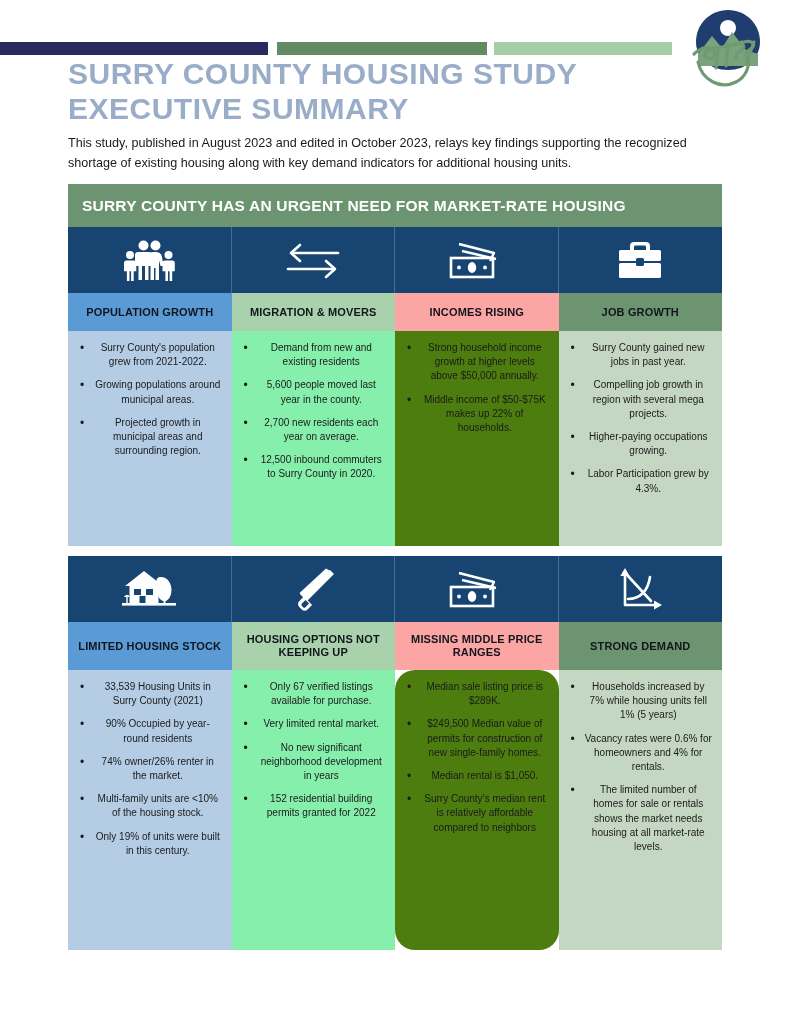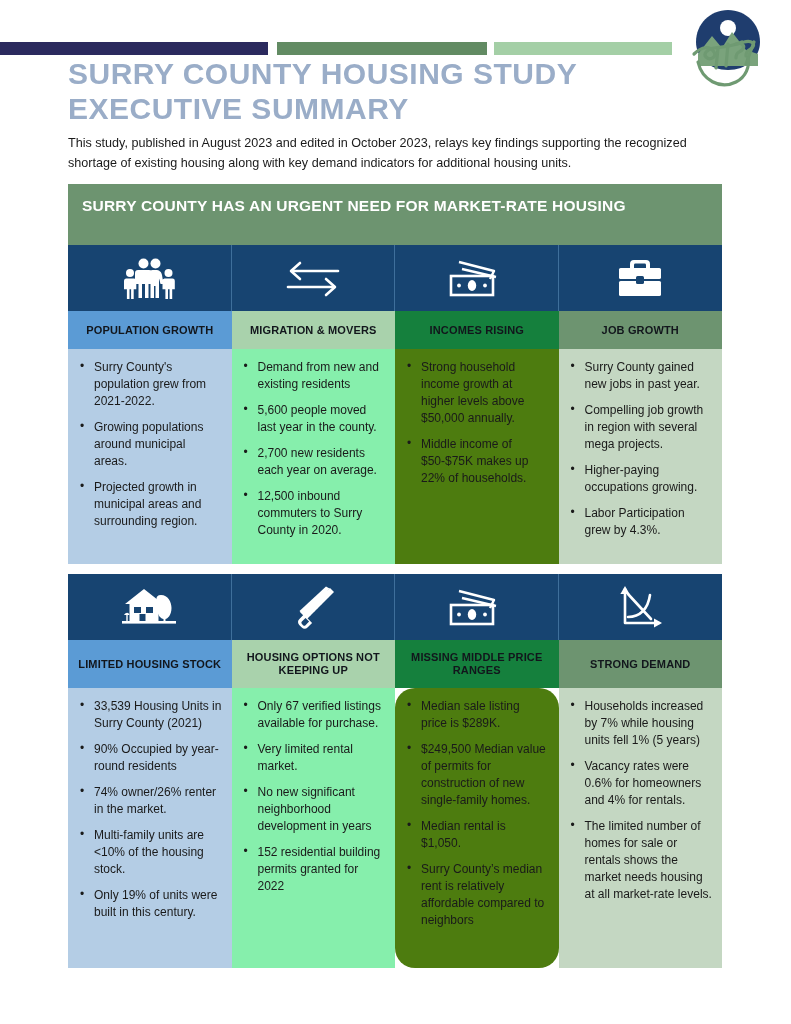--- a/index.html
+++ b/index.html
@@ -78,21 +78,21 @@
     width: 654px;
   }
   .banner {
     background: #6d9470;
     color: #ffffff;
     font-size: 15.5px;
     font-weight: bold;
     letter-spacing: 0.2px;
     padding: 12px 14px 11px 14px;
     box-sizing: border-box;
-    height: 61px;
+    height: 43px;
     line-height: 20px;
   }
 
   .row {
     display: flex;
     width: 654px;
   }
   .col {
     width: 163.5px;
     box-sizing: border-box;
@@ -132,39 +132,40 @@
     padding: 10px 10px 12px 6px;
     box-sizing: border-box;
   }
   .body-cell ul {
     margin: 0;
     padding: 0 0 0 18px;
     list-style: none;
   }
   .body-cell li {
     position: relative;
-    font-size: 12px;
+    font-size: 10px;
     line-height: 1.42;
     color: #1a1a1a;
     margin-bottom: 9px;
     padding-left: 2px;
+    text-align: center;
   }
   .body-cell li:before {
     content: "\2022";
     position: absolute;
     left: -12px;
     top: -1px;
     font-size: 12px;
     color: #1a1a1a;
   }
 
   
   .tint-blue-mid   { background: #5b9bd5; }
   .tint-green-mid  { background: #a9d2ac; }
-  .tint-blue-light { background: #15803d; }
+  .tint-blue-light { background: #fca5a5; }
   .tint-green-dark { background: #6d9470; }
 
   .body-blue-mid   { background: #b4cde5; }
   .body-green-mid  { background: #86efac; }
   .body-blue-light { background: #4d7c0f; }
   .body-green-dark { background: #c4d7c2; }
 
   .row-gap { height: 10px; background: #ffffff; }
 
   .icon-svg { display: block; }

